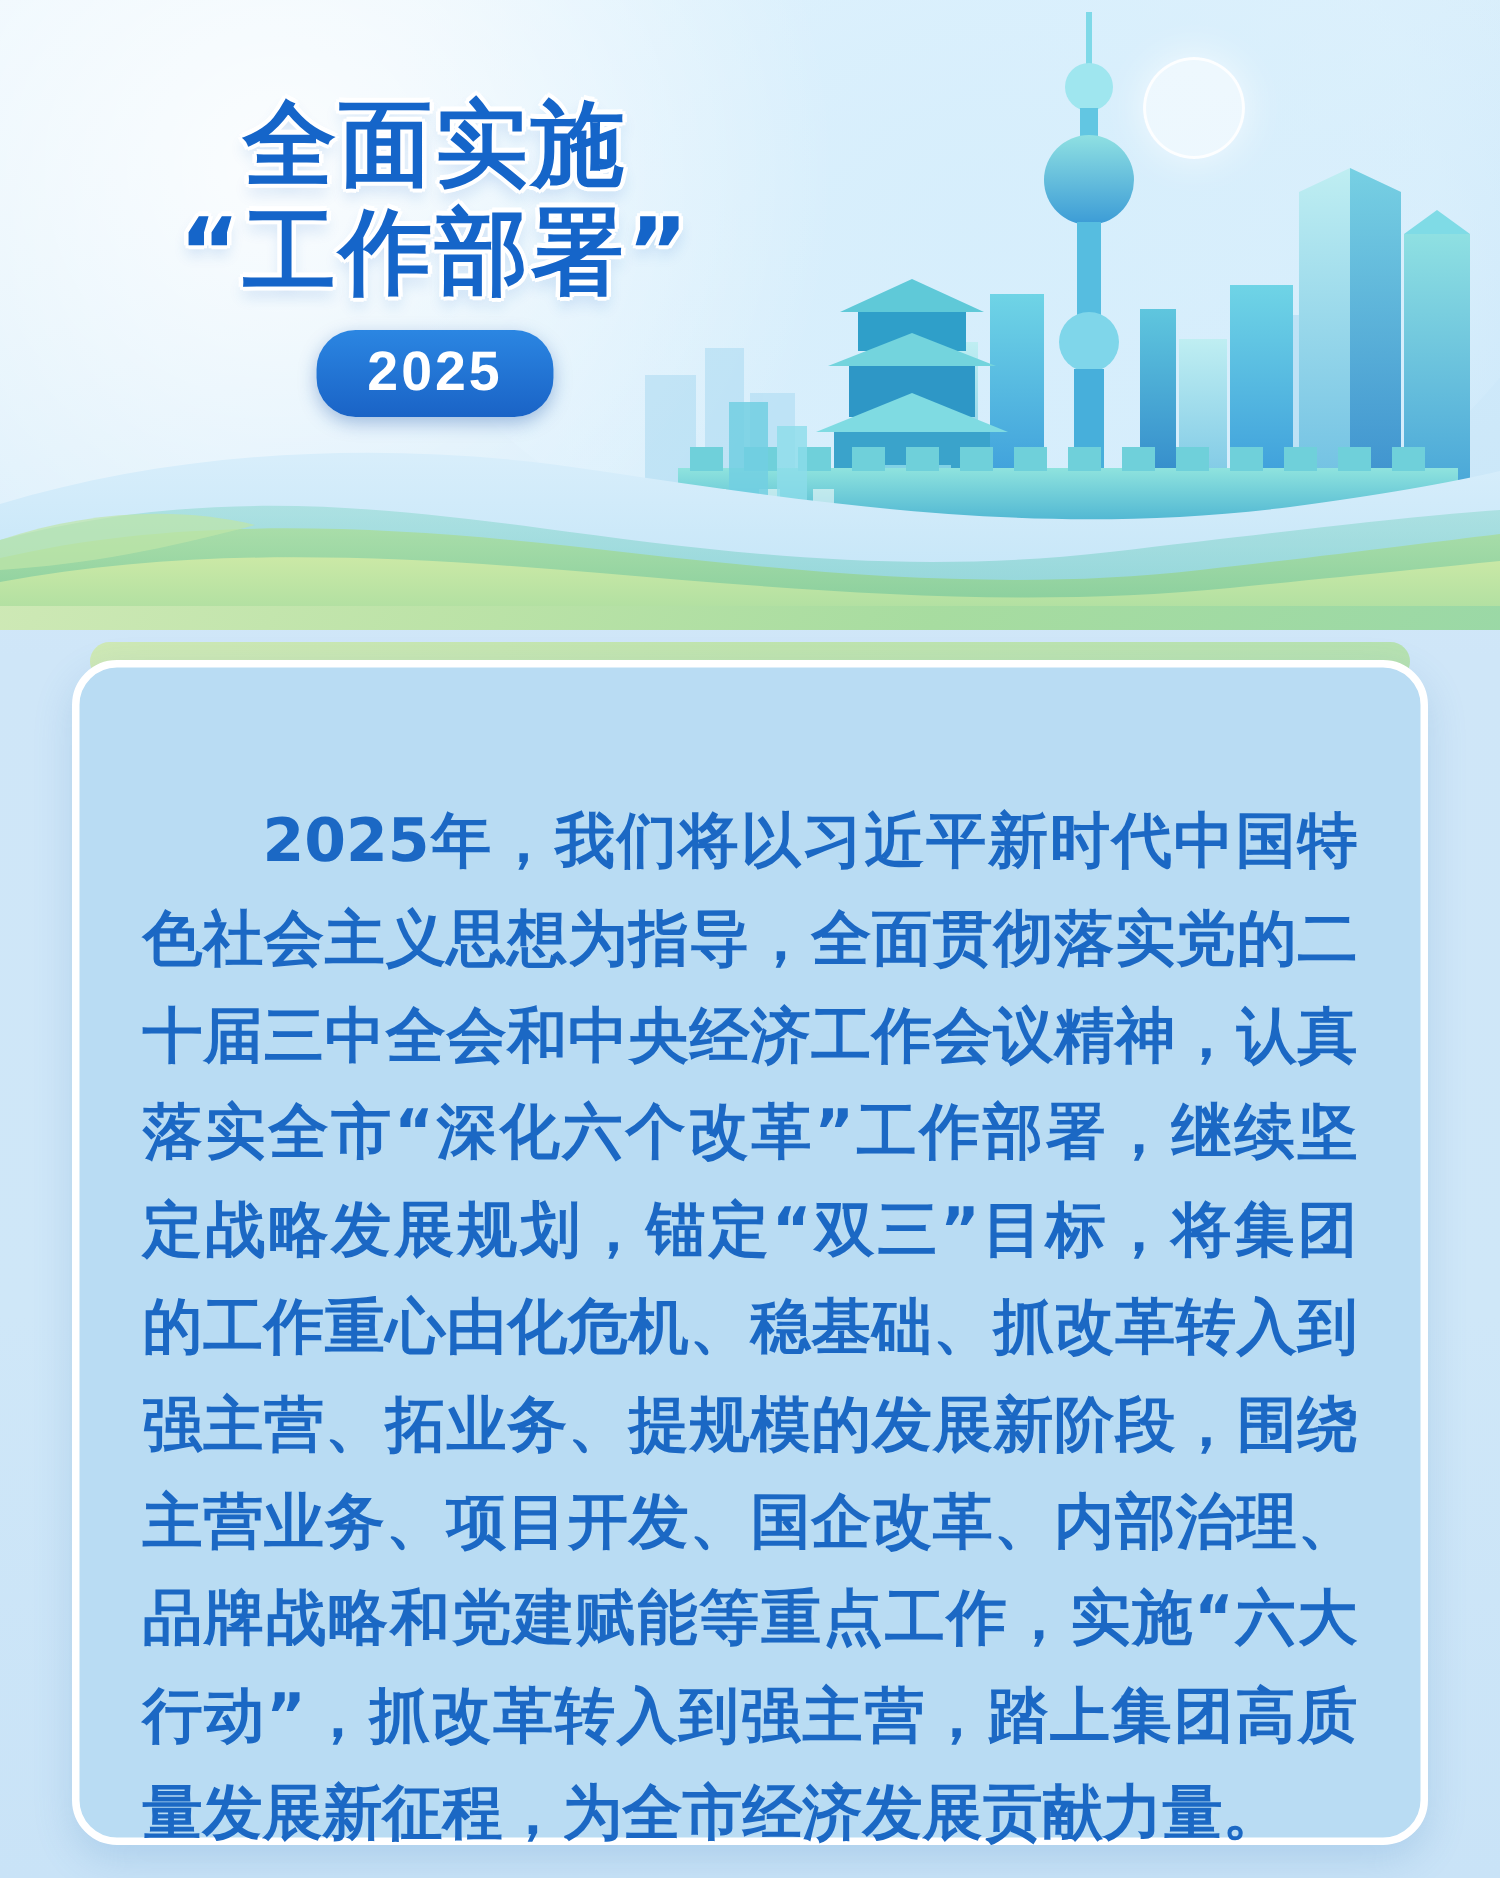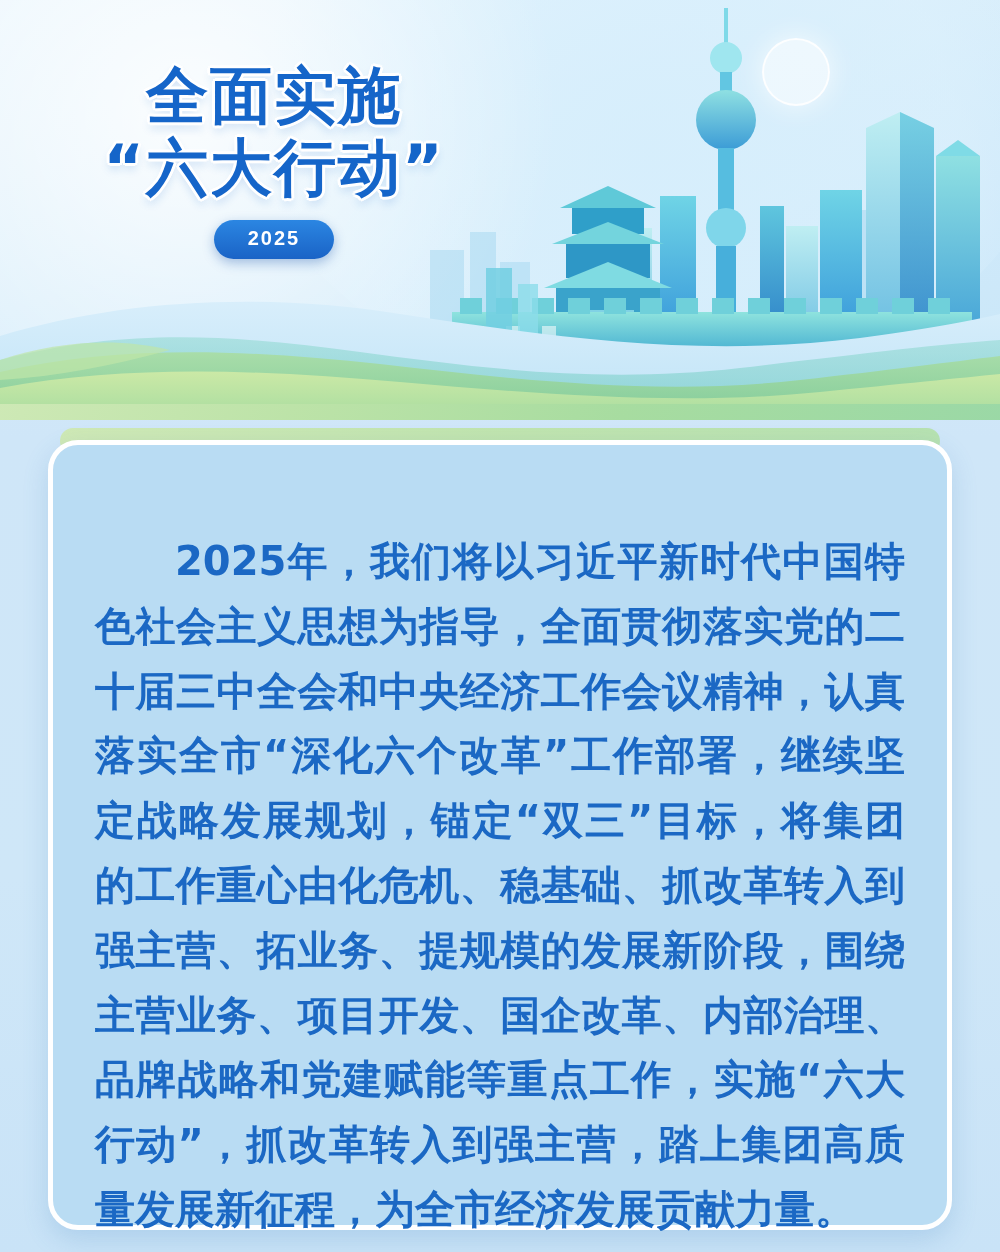--- a/index.html
+++ b/index.html
@@ -50,21 +50,21 @@
     height: 64px;
     border-radius: 50%;
     background: rgba(255,255,255,0.55);
     border: 2px solid rgba(255,255,255,0.85);
     box-shadow: 0 0 28px rgba(255,255,255,0.7);
   }
 
   
   .title-block {
     position: absolute;
-    left: 74px;
+    left: 90px;
     top: 60px;
     z-index: 8;
     text-align: center;
     width: 400px;
   }
   .title-line {
     font-family: "DejaVu Sans", "Liberation Sans", sans-serif;
     font-weight: 700;
     font-size: 62px;
     line-height: 1.16;
@@ -80,21 +80,21 @@
     background: linear-gradient(180deg, #1f7fe0 0%, #1257b4 100%);
     -webkit-background-clip: text;
   }
   .year-pill {
     display: inline-block;
     margin-top: 16px;
     padding: 7px 34px 9px;
     border-radius: 26px;
     background: linear-gradient(180deg, #2b86e2 0%, #1a63c6 100%);
     color: #ffffff;
-    font-size: 20px;
+    font-size: 37px;
     font-weight: 600;
     letter-spacing: 2px;
     box-shadow: 0 4px 12px rgba(19,80,170,0.35);
     text-align: center;
   }
 
   
   .skyline {
     position: absolute;
     left: 0;
@@ -297,21 +297,21 @@
     <path d="M0,120 C130,86 240,96 360,112 C480,128 600,144 740,128 C860,114 940,104 1000,100 L1000,180 L0,180 Z" fill="url(#hillTeal)" opacity="0.55"></path>
     <path d="M0,132 C120,104 250,110 380,124 C520,140 660,156 800,140 C890,130 950,122 1000,116 L1000,180 L0,180 Z" fill="url(#hillGreen1)" opacity="0.85"></path>
     <path d="M0,148 C130,124 260,130 400,142 C540,154 680,166 820,152 C900,144 960,138 1000,134 L1000,180 L0,180 Z" fill="url(#hillGreen2)"></path>
     <path d="M0,120 C60,100 120,98 170,110 C110,126 60,136 0,140 Z" fill="#bfe6a8" opacity="0.7"></path>
   </svg>
 
   <div class="hero-bottom-bar"></div>
 
   <div class="title-block">
     <div class="title-line">全面实施</div>
-    <div class="title-line second">“六大行动”</div>
+    <div class="title-line second">“工作部署”</div>
     <div class="year-pill">2025</div>
   </div>
 </div>
 
 <div class="content-wrap">
   <div class="card-accent"></div>
   <div class="card">
     <p class="card-text">2025年，我们将以习近平新时代中国特色社会主义思想为指导，全面贯彻落实党的二十届三中全会和中央经济工作会议精神，认真落实全市“深化六个改革”工作部署，继续坚定战略发展规划，锚定“双三”目标，将集团的工作重心由化危机、稳基础、抓改革转入到强主营、拓业务、提规模的发展新阶段，围绕主营业务、项目开发、国企改革、内部治理、品牌战略和党建赋能等重点工作，实施“六大行动”，抓改革转入到强主营，踏上集团高质量发展新征程，为全市经济发展贡献力量。</p>
   </div>
 </div>

